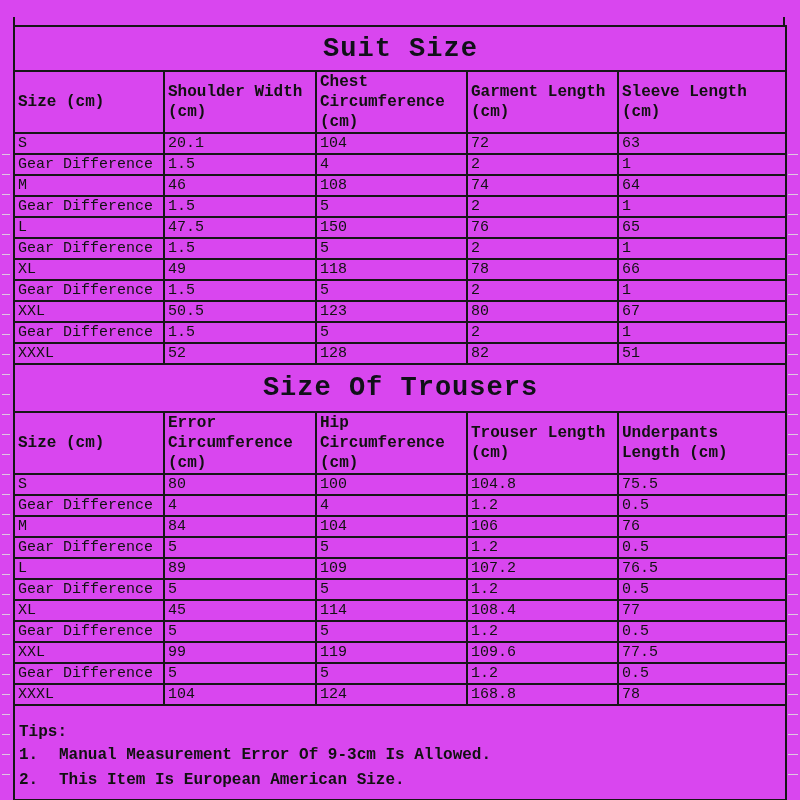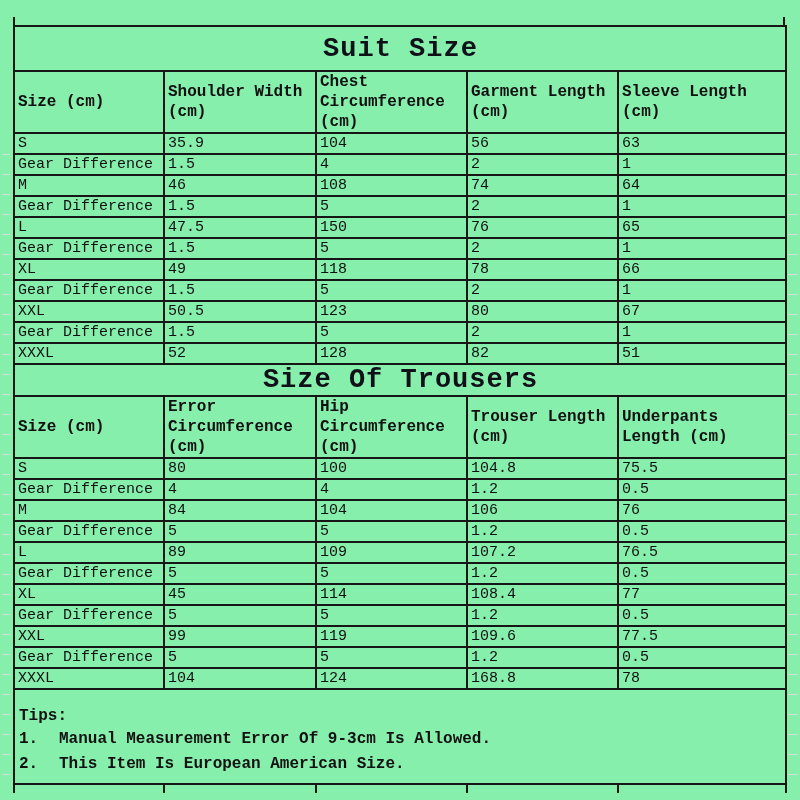--- a/index.html
+++ b/index.html
@@ -1,19 +1,19 @@
 <!DOCTYPE html>
 <html><head>
 <meta charset="utf-8">
 <style>
   html,body{margin:0;padding:0;background:#ffffff;}
   .page{
     position:relative;
     width:800px;height:800px;
-    background:#86efac;
+    background:#d946ef;
     font-family:"Liberation Mono","DejaVu Sans Mono",monospace;
     color:#111111;
     overflow:hidden;
   }
   
   .stub{position:absolute;top:17px;width:2px;height:9px;background:#161616;}
   .stub-left{left:13px;}
   .stub-right{left:783px;}
   
   .ticks{
@@ -39,21 +39,21 @@
     word-wrap:break-word;
   }
   .title-cell{
     text-align:center;
     font-weight:bold;
     font-size:27px;
     letter-spacing:1px;
     color:#101018;
   }
   tr.title-row-1{height:45px;}
-  tr.title-row-2{height:32px;}
+  tr.title-row-2{height:48px;}
   th{
     font-weight:bold;
     font-size:16px;
     line-height:20px;
     text-align:left;
   }
   tr.header-row-1{height:61px;}
   tr.header-row-2{height:58px;}
   tr.data-row{height:20px;}
   td.data-cell{
@@ -97,23 +97,23 @@
         </tr>
         <tr class="header-row-1">
           <th>Size (cm)</th>
           <th>Shoulder Width (cm)</th>
           <th>Chest Circumference (cm)</th>
           <th>Garment Length (cm)</th>
           <th>Sleeve Length (cm)</th>
         </tr>
         <tr class="data-row">
           <td class="data-cell">S</td>
-          <td class="data-cell">35.9</td>
+          <td class="data-cell">20.1</td>
           <td class="data-cell">104</td>
-          <td class="data-cell">56</td>
+          <td class="data-cell">72</td>
           <td class="data-cell">63</td>
         </tr>
         <tr class="data-row">
           <td class="data-cell">Gear Difference</td>
           <td class="data-cell">1.5</td>
           <td class="data-cell">4</td>
           <td class="data-cell">2</td>
           <td class="data-cell">1</td>
         </tr>
         <tr class="data-row">

